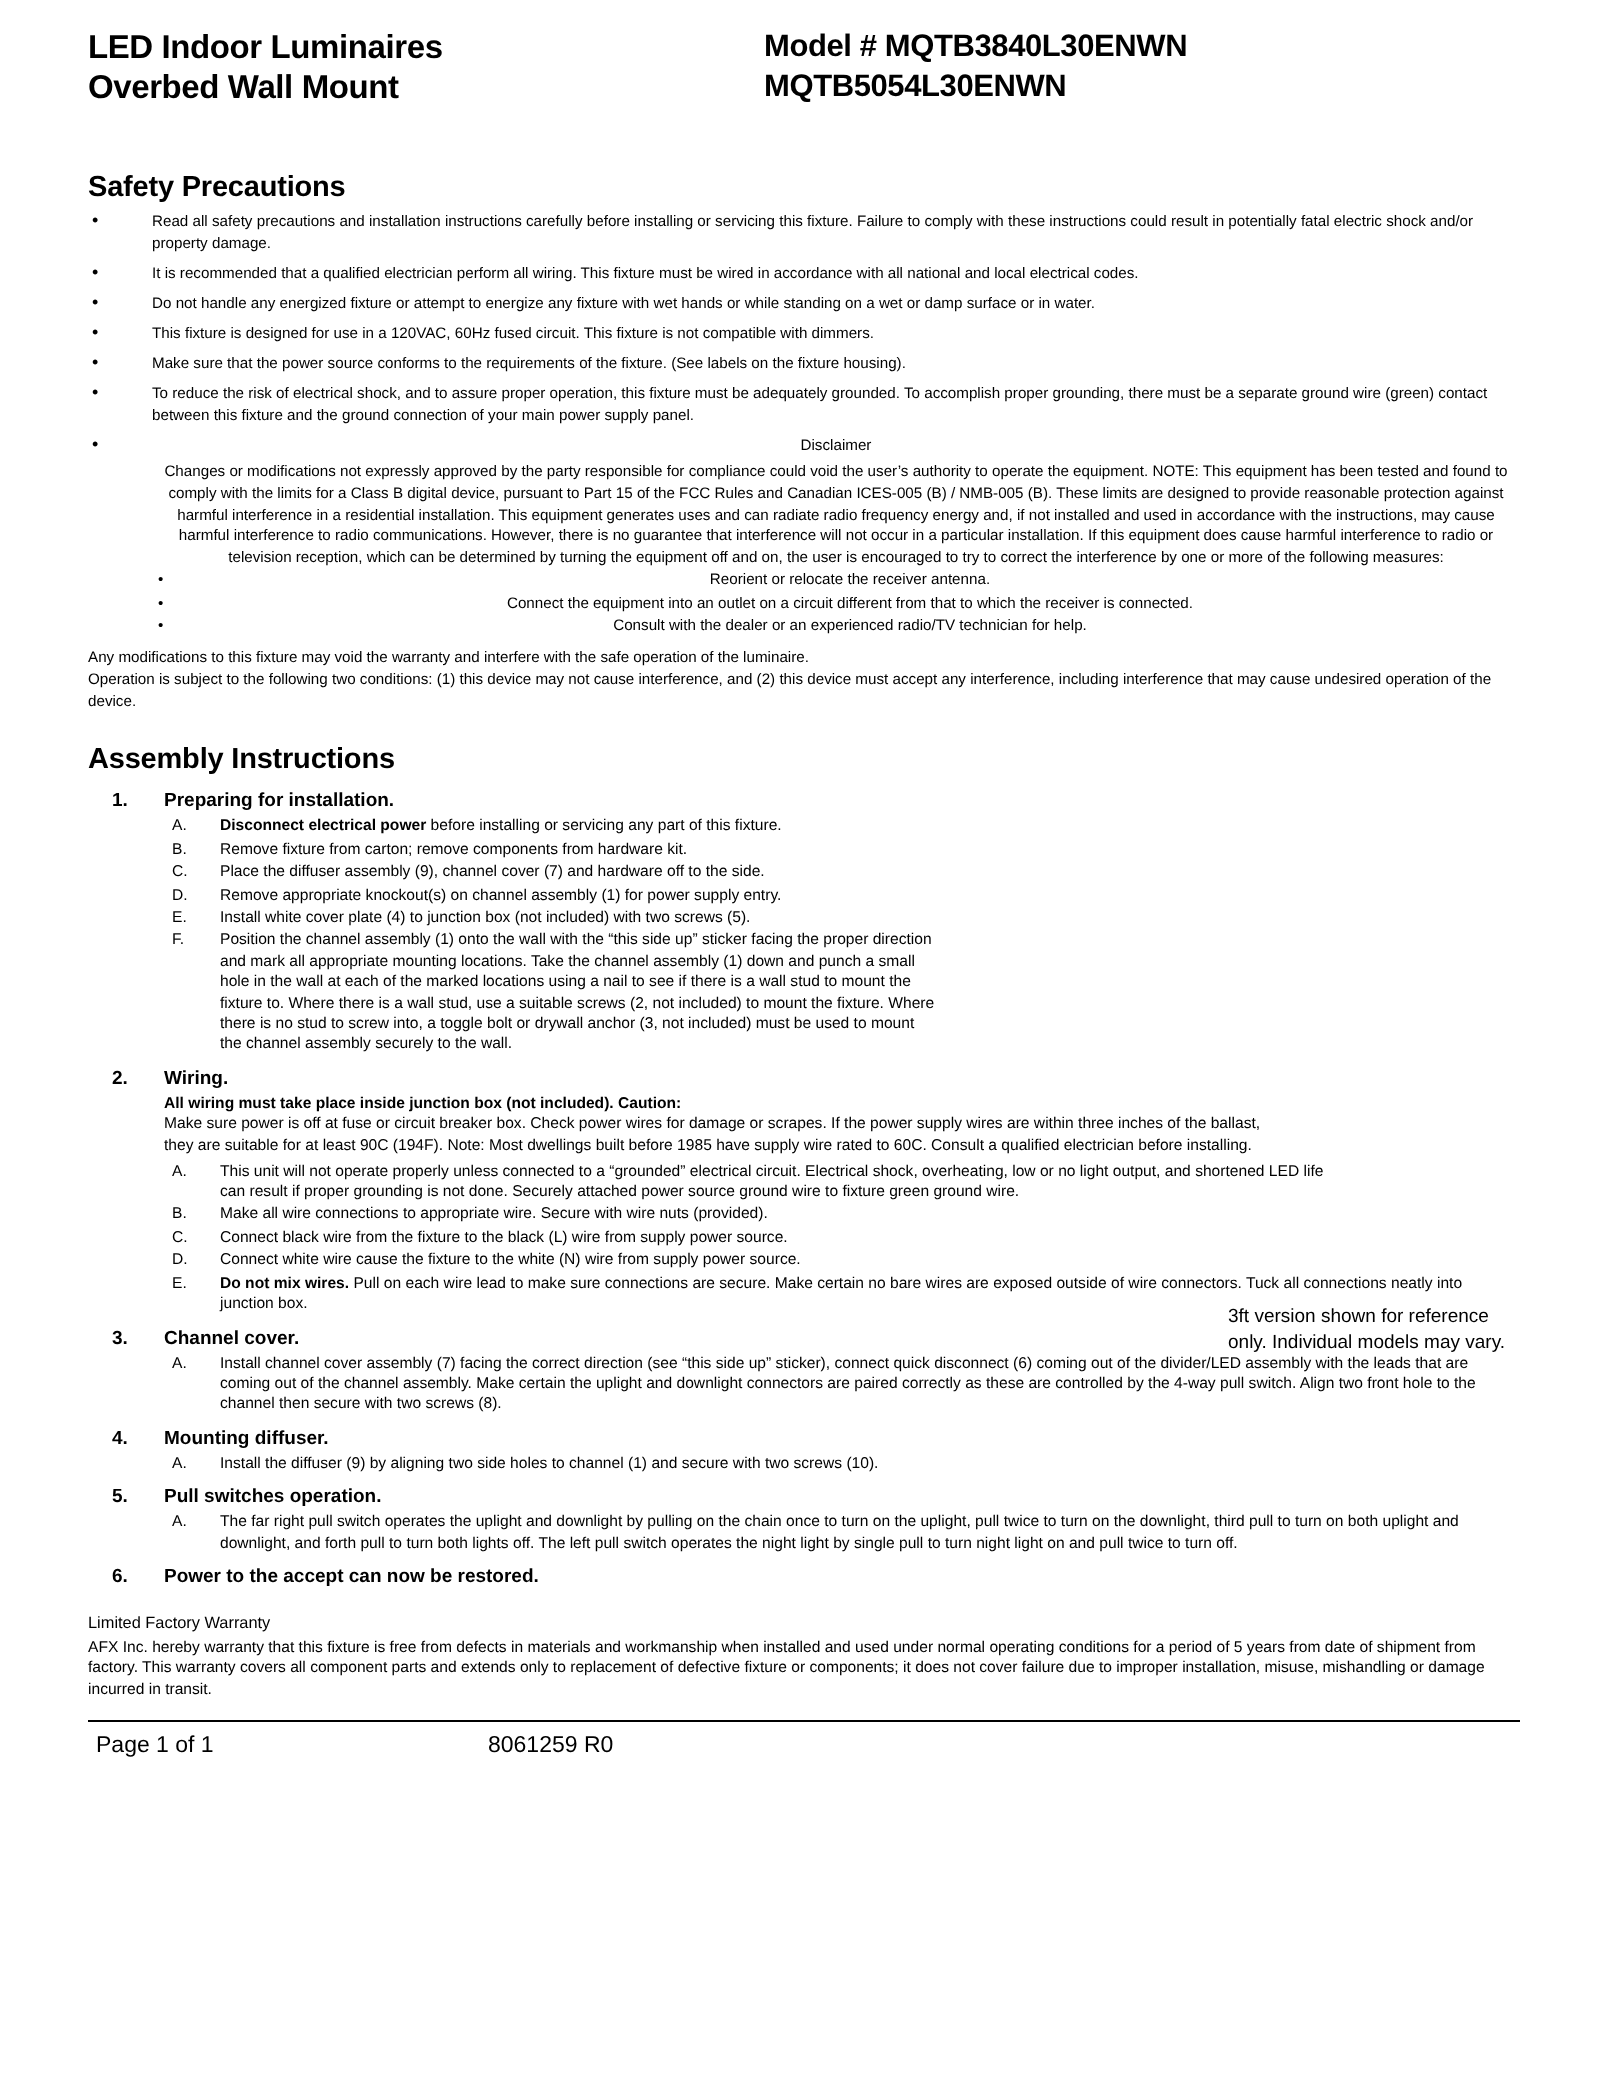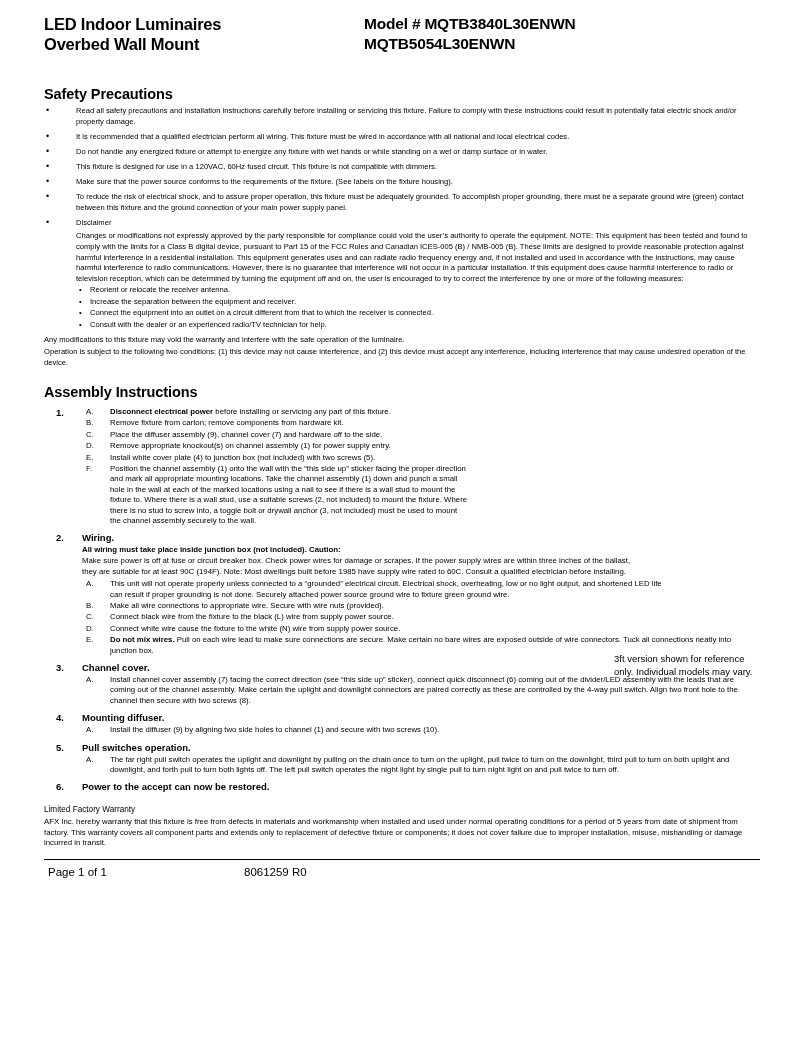--- a/index.html
+++ b/index.html
@@ -36,21 +36,21 @@
     position: absolute;
     left: 0;
     top: 0;
     font-size: 16.5px;
     font-weight: bold;
     line-height: 20px;
     letter-spacing: -0.2px;
   }
   .hdr-right {
     position: absolute;
-    left: 320px;
+    left: 338px;
     top: 0;
     font-size: 15.5px;
     font-weight: bold;
     line-height: 20px;
     letter-spacing: -0.2px;
   }
   
   .section-title {
     font-size: 14.5px;
     font-weight: bold;
@@ -77,20 +77,21 @@
   }
   .bullets > li::before {
     content: "\2022";
     position: absolute;
     left: 2px;
     top: -1px;
     font-size: 9px;
   }
   .bullets > li.tight {
     margin-bottom: 4px;
+    text-align: center;
   }
   .disclaimer-body {
     font-size: 7.6px;
     line-height: 10.6px;
     margin-top: 3px;
   }
   .measure-list {
     margin: 0;
     padding: 0;
     list-style: none;
@@ -223,35 +224,35 @@
       <li>It is recommended that a qualified electrician perform all wiring. This fixture must be wired in accordance with all national and local electrical codes.</li>
       <li>Do not handle any energized fixture or attempt to energize any fixture with wet hands or while standing on a wet or damp surface or in water.</li>
       <li>This fixture is designed for use in a 120VAC, 60Hz fused circuit. This fixture is not compatible with dimmers.</li>
       <li>Make sure that the power source conforms to the requirements of the fixture. (See labels on the fixture housing).</li>
       <li>To reduce the risk of electrical shock, and to assure proper operation, this fixture must be adequately grounded. To accomplish proper grounding, there must be a separate ground wire (green) contact between this fixture and the ground connection of your main power supply panel.</li>
       <li class="tight">
         <span>Disclaimer</span>
         <div class="disclaimer-body">Changes or modifications not expressly approved by the party responsible for compliance could void the user’s authority to operate the equipment. NOTE: This equipment has been tested and found to comply with the limits for a Class B digital device, pursuant to Part 15 of the FCC Rules and Canadian ICES-005 (B) / NMB-005 (B). These limits are designed to provide reasonable protection against harmful interference in a residential installation. This equipment generates uses and can radiate radio frequency energy and, if not installed and used in accordance with the instructions, may cause harmful interference to radio communications. However, there is no guarantee that interference will not occur in a particular installation. If this equipment does cause harmful interference to radio or television reception, which can be determined by turning the equipment off and on, the user is encouraged to try to correct the interference by one or more of the following measures:</div>
         <ul class="measure-list">
           <li>Reorient or relocate the receiver antenna.</li>
-          <li>Increase the separation between the equipment and receiver.</li>
           <li>Connect the equipment into an outlet on a circuit different from that to which the receiver is connected.</li>
           <li>Consult with the dealer or an experienced radio/TV technician for help.</li>
         </ul>
       </li>
     </ul>
     <div class="post-note">Any modifications to this fixture may void the warranty and interfere with the safe operation of the luminaire.</div>
     <div class="post-note">Operation is subject to the following two conditions: (1) this device may not cause interference, and (2) this device must accept any interference, including interference that may cause undesired operation of the device.</div>
 
     <div class="section-title assembly">Assembly Instructions</div>
 
     <div class="steps">
 
       <div class="step">
         <div class="step-num">1.</div>
+        <div class="step-title">Preparing for installation.</div>
         <div class="sub narrow">
           <span class="sub-letter">A.</span>
           <b>Disconnect electrical power</b><span> before installing or servicing any part of this fixture.</span>
         </div>
         <div class="sub narrow">
           <span class="sub-letter">B.</span>
           <span>Remove fixture from carton; remove components from hardware kit.</span>
         </div>
         <div class="sub narrow">
           <span class="sub-letter">C.</span>

